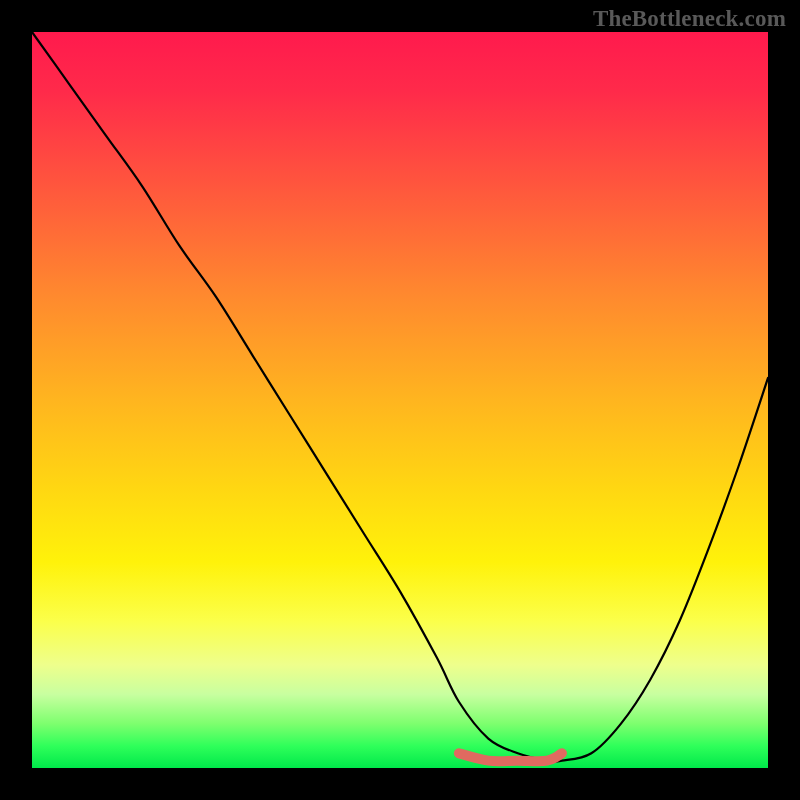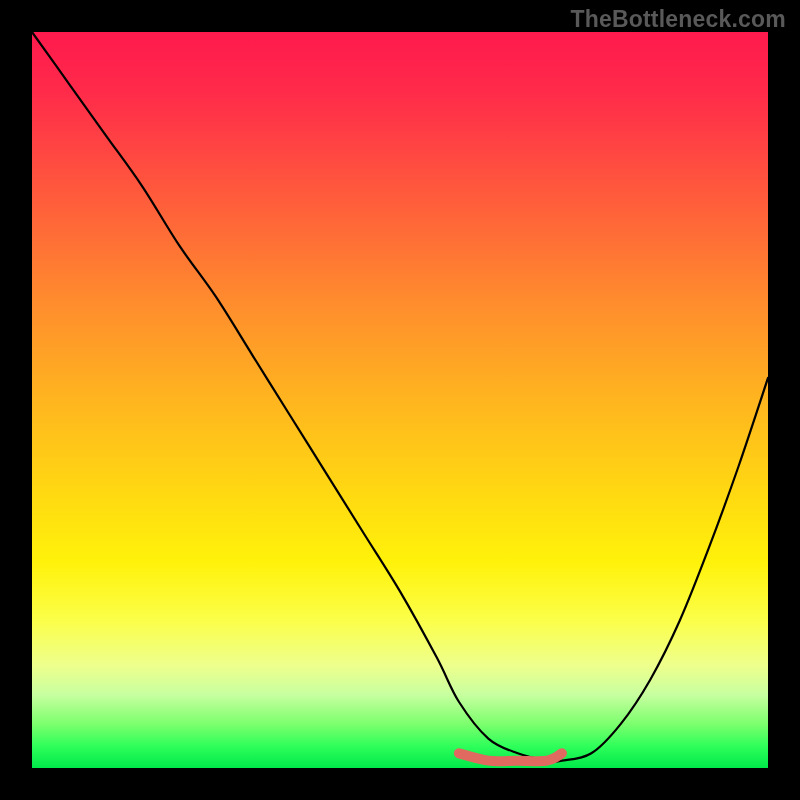--- a/index.html
+++ b/index.html
@@ -44,21 +44,21 @@
       #c8ffa0 90%,
       #7dff6e 94%,
       #2fff5a 97%,
       #00e84a 100%
     );
   }
   .watermark {
     position: absolute;
     top: 6px;
     right: 14px;
-    font-family: Liberation Sans, sans-serif;
+    font-family: Liberation Serif, serif;
     font-size: 23px;
     font-weight: 600;
     color: #595959;
     letter-spacing: 0.2px;
     user-select: none;
   }
   svg.curve {
     position: absolute;
     inset: 0;
     width: 100%;

